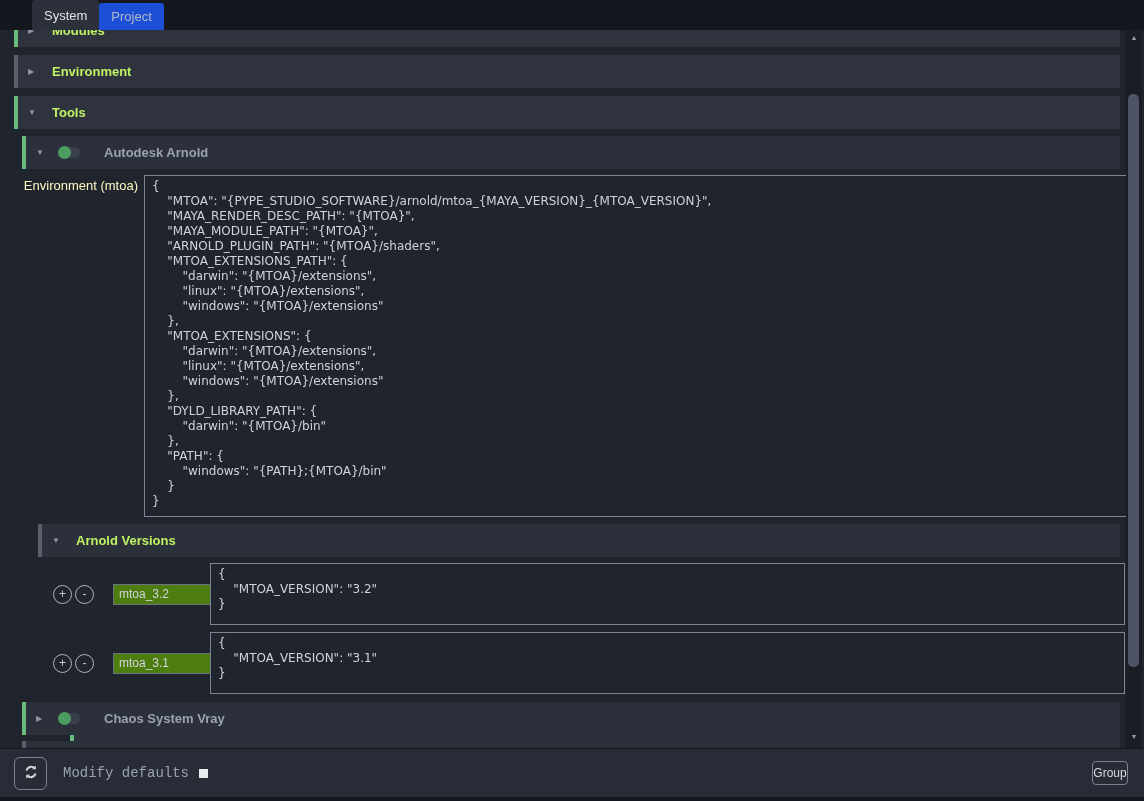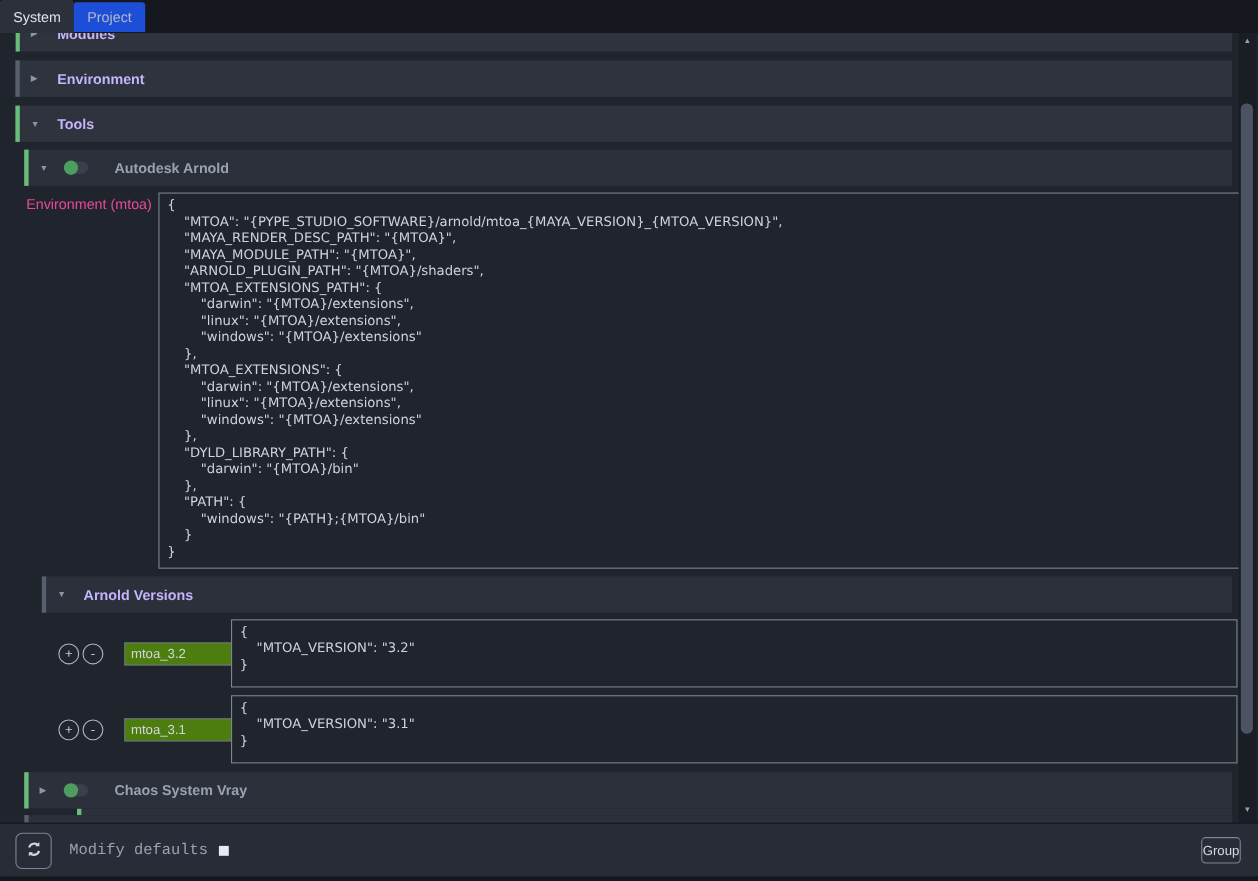--- a/index.html
+++ b/index.html
@@ -5,52 +5,52 @@
   * { margin:0; padding:0; box-sizing:border-box; }
   html,body { width:1144px; height:801px; overflow:hidden; }
   body {
     font-family:"Liberation Sans", sans-serif;
     background:#14171d;
     position:relative;
     color:#8d95a6;
   }
 
   
-  .tabbar { position:absolute; top:0; left:0; width:100%; height:30px; background:#14171d; display:flex; align-items:center; }
+  .tabbar { position:absolute; top:0; left:0; width:100%; height:30px; background:#14171d; display:flex; align-items:flex-end;padding-left:32px; }
   .tab { padding:0 12px; font-size:13px; display:flex; align-items:center; border-top-left-radius:3px; border-top-right-radius:3px; }
   .tab.active { background:#2b303b; color:#dfe2e8; height:30px; }
   .tab.inactive { background:#1d4ed8; color:#b3bac6; height:27px; }
 
   
   .main { position:absolute; top:30px; left:0; width:1144px; height:718px; background:#1f242d; overflow:hidden; }
 
   .sect-header { display:flex; align-items:center; background:#2e333d; height:33px; position:relative; }
   .sect-header .bar { position:absolute; left:0; top:0; bottom:0; width:4px; }
   .bar.green { background:#67bd79; }
   .bar.gray  { background:#58606e; }
   .arrow { font-size:8px; color:#8d95a6; width:10px; margin-left:14px; flex:0 0 auto; }
-  .sect-title { font-size:13px; font-weight:bold; color:#c4b5fd; margin-left:14px; }
+  .sect-title { font-size:13px; font-weight:bold; color:#bef264; margin-left:14px; }
 
   .lvl0 { margin-left:14px; margin-right:24px; }
   .lvl1 { margin-left:22px; margin-right:24px; }
   .lvl2 { margin-left:38px; margin-right:24px; }
 
   .clip-top { height:17px; overflow:hidden; }
   .clip-top .sect-header { margin-top:-16px; }
 
   .gap8 { height:8px; } .gap7 { height:7px; } .gap6 { height:6px; }
 
   
   .toggle { width:22px; height:11px; border-radius:6px; background:#39404c; margin-left:12px; position:relative; flex:0 0 auto; }
   .toggle .knob { position:absolute; left:0px; top:-1px; width:13px; height:13px; border-radius:50%; background:#4d9c60; }
   .sub-title { font-size:13px; font-weight:bold; color:#9aa2b2; margin-left:24px; }
 
   
   .env-row { display:flex; margin-top:6px; margin-right:13px; }
-  .env-label { width:144px; flex:0 0 auto; text-align:right; padding-right:6px; padding-top:3px; font-size:13px; color:#ec4899; }
+  .env-label { width:144px; flex:0 0 auto; text-align:right; padding-right:6px; padding-top:3px; font-size:13px; color:#fef9c3; }
   .code-box {
     flex:1; background:#20242c; border:1px solid #7c London84;
     border:1px solid #7b8394; color:#ced3dc;
     font-family:"DejaVu Sans", sans-serif; font-size:12px; line-height:15px;
     padding:3px 7px; white-space:pre; overflow:hidden;
   }
   .env-box { height:342px; }
 
   
   .ver-row { display:flex; align-items:center; margin-right:19px; }

